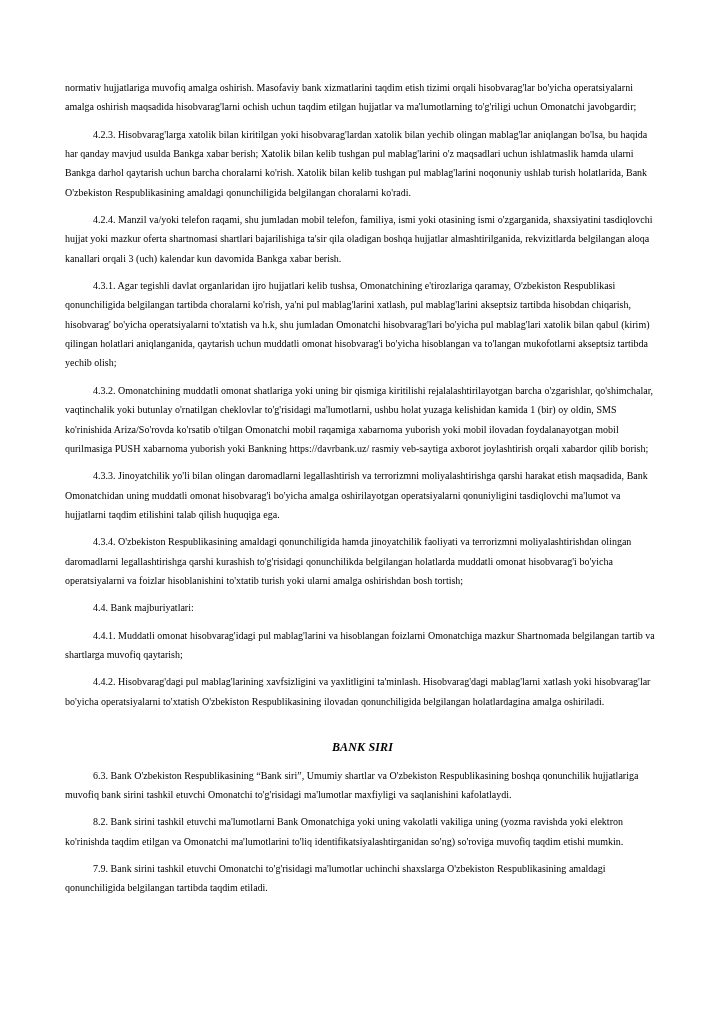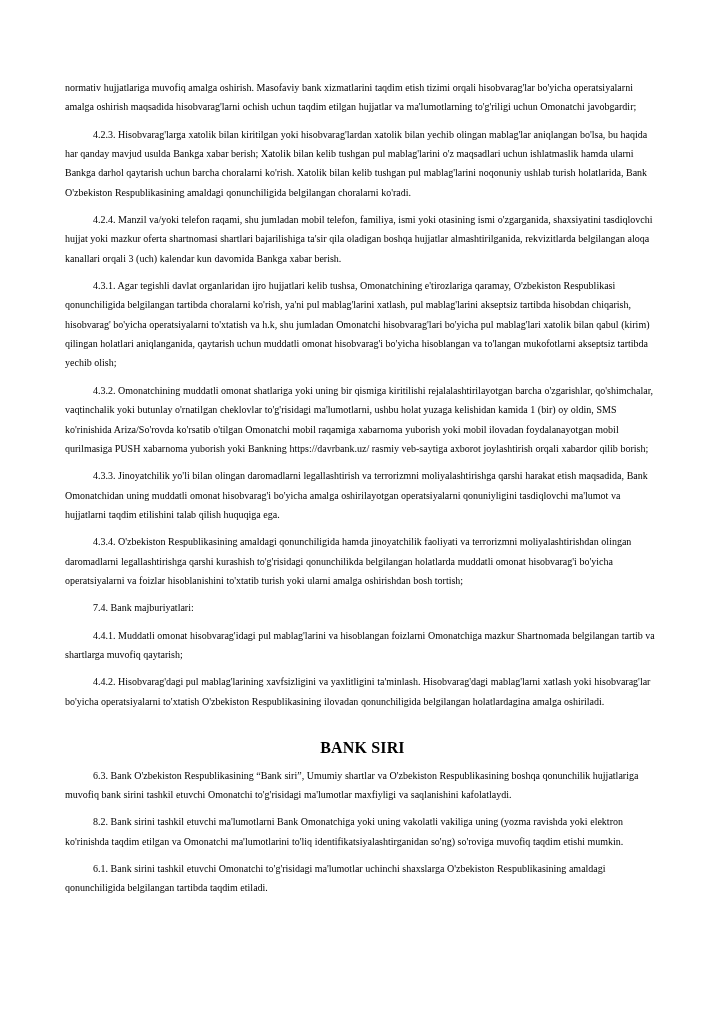--- a/index.html
+++ b/index.html
@@ -33,25 +33,26 @@
     text-indent: 0;
     word-spacing: 0.1px;
     -webkit-font-smoothing: antialiased;
   }
   p.indent {
     text-indent: 28px;
     font-family: Liberation Serif, serif;
   }
   h2.heading {
     margin: 0;
-    font-size: 16px;
+    font-size: 12px;
     line-height: 19.35px;
     font-weight: bold;
     text-align: center;
     letter-spacing: 0.15px;
+    font-style: italic;
   }
   .spacer-sm { height: 19.35px; }
   .spacer-md { height: 20px; }
 </style>
 </head>
 <body>
 
 <div class="page">
   <div class="content">
 
@@ -63,32 +64,32 @@
 
 
     <p class="para indent">4.3.1. Agar tegishli davlat organlaridan ijro hujjatlari kelib tushsa, Omonatchining e'tirozlariga qaramay, O'zbekiston Respublikasi qonunchiligida belgilangan tartibda choralarni ko'rish, ya'ni pul mablag'larini xatlash, pul mablag'larini akseptsiz tartibda hisobdan chiqarish, hisobvarag' bo'yicha operatsiyalarni to'xtatish va h.k, shu jumladan Omonatchi hisobvarag'lari bo'yicha pul mablag'lari xatolik bilan qabul (kirim) qilingan holatlari aniqlanganida, qaytarish uchun muddatli omonat hisobvarag'i bo'yicha hisoblangan va to'langan mukofotlarni akseptsiz tartibda yechib olish;</p>
 
     <p class="para indent">4.3.2. Omonatchining muddatli omonat shatlariga yoki uning bir qismiga kiritilishi rejalalashtirilayotgan barcha o'zgarishlar, qo'shimchalar, vaqtinchalik yoki butunlay o'rnatilgan cheklovlar to'g'risidagi ma'lumotlarni, ushbu holat yuzaga kelishidan kamida 1 (bir) oy oldin, SMS ko'rinishida Ariza/So'rovda ko'rsatib o'tilgan Omonatchi mobil raqamiga xabarnoma yuborish yoki mobil ilovadan foydalanayotgan mobil qurilmasiga PUSH xabarnoma yuborish yoki Bankning https://davrbank.uz/ rasmiy veb-saytiga axborot joylashtirish orqali xabardor qilib borish;</p>
 
     <p class="para indent">4.3.3. Jinoyatchilik yo'li bilan olingan daromadlarni legallashtirish va terrorizmni moliyalashtirishga qarshi harakat etish maqsadida, Bank Omonatchidan uning muddatli omonat hisobvarag'i bo'yicha amalga oshirilayotgan operatsiyalarni qonuniyligini tasdiqlovchi ma'lumot va hujjatlarni taqdim etilishini talab qilish huquqiga ega.</p>
 
     <p class="para indent">4.3.4. O'zbekiston Respublikasining amaldagi qonunchiligida hamda jinoyatchilik faoliyati va terrorizmni moliyalashtirishdan olingan daromadlarni legallashtirishga qarshi kurashish to'g'risidagi qonunchilikda belgilangan holatlarda muddatli omonat hisobvarag'i bo'yicha operatsiyalarni va foizlar hisoblanishini to'xtatib turish yoki ularni amalga oshirishdan bosh tortish;</p>
 
-    <p class="para indent">7.4. Bank majburiyatlari:</p>
+    <p class="para indent">4.4. Bank majburiyatlari:</p>
 
     <p class="para indent">4.4.1. Muddatli omonat hisobvarag'idagi pul mablag'larini va hisoblangan foizlarni Omonatchiga mazkur Shartnomada belgilangan tartib va shartlarga muvofiq qaytarish;</p>
 
     <p class="para indent">4.4.2. Hisobvarag'dagi pul mablag'larining xavfsizligini va yaxlitligini ta'minlash. Hisobvarag'dagi mablag'larni xatlash yoki hisobvarag'lar bo'yicha operatsiyalarni to'xtatish O'zbekiston Respublikasining ilovadan qonunchiligida belgilangan holatlardagina amalga oshiriladi.</p>
 
     <div class="spacer-sm"></div>
 
     <h2 class="heading">BANK SIRI</h2>
 
     <p class="para indent">6.3. Bank O'zbekiston Respublikasining “Bank siri”, Umumiy shartlar va O'zbekiston Respublikasining boshqa qonunchilik hujjatlariga muvofiq bank sirini tashkil etuvchi Omonatchi to'g'risidagi ma'lumotlar maxfiyligi va saqlanishini kafolatlaydi.</p>
 
     <p class="para indent">8.2. Bank sirini tashkil etuvchi ma'lumotlarni Bank Omonatchiga yoki uning vakolatli vakiliga uning (yozma ravishda yoki elektron ko'rinishda taqdim etilgan va Omonatchi ma'lumotlarini to'liq identifikatsiyalashtirganidan so'ng) so'roviga muvofiq taqdim etishi mumkin.</p>
 
-    <p class="para indent">6.1. Bank sirini tashkil etuvchi Omonatchi to'g'risidagi ma'lumotlar uchinchi shaxslarga O'zbekiston Respublikasining amaldagi qonunchiligida belgilangan tartibda taqdim etiladi.</p>
+    <p class="para indent">7.9. Bank sirini tashkil etuvchi Omonatchi to'g'risidagi ma'lumotlar uchinchi shaxslarga O'zbekiston Respublikasining amaldagi qonunchiligida belgilangan tartibda taqdim etiladi.</p>
 
     <div class="spacer-md"></div>
 
   </div>
 </div>
 
 </body></html>

